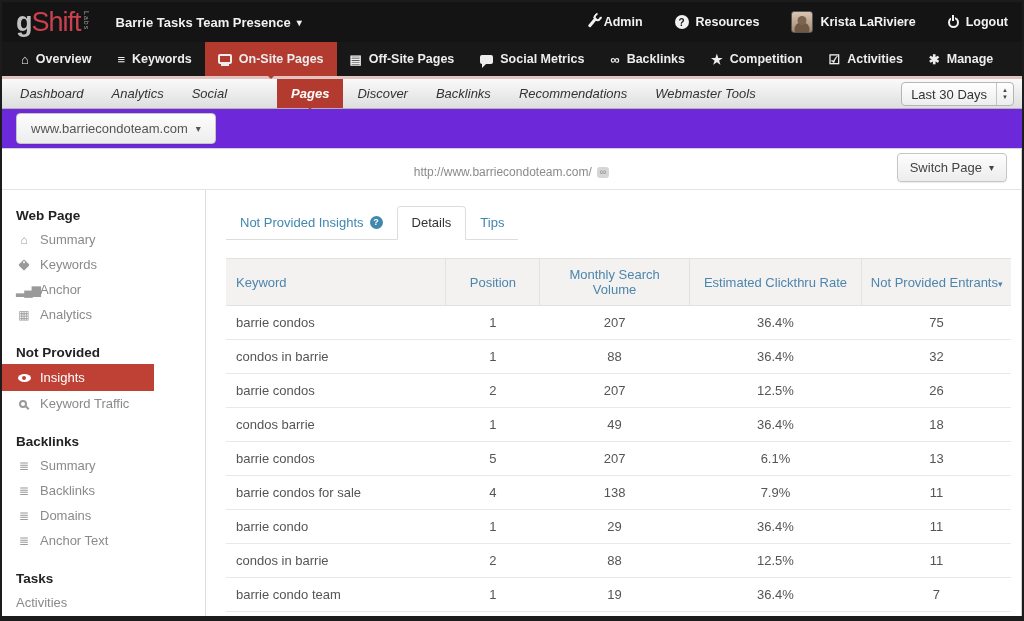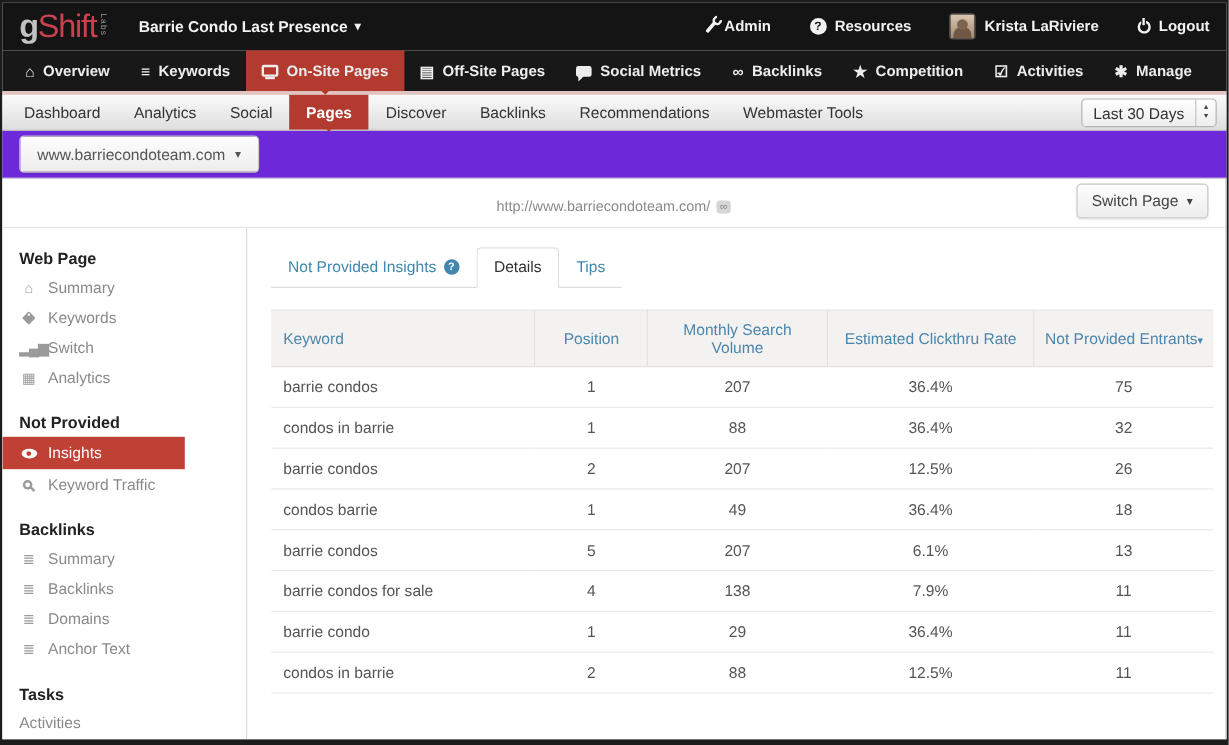--- a/index.html
+++ b/index.html
@@ -31,22 +31,22 @@
   .mainnav .nav-item .glyph { font-size:13px; line-height:1; color:#ededed; }
   .mainnav .nav-item.active { background:#b23a2e; }
   .mainnav .nav-item.active::after { content:""; position:absolute; left:50%; bottom:-9px; transform:translateX(-50%); border:6px solid transparent; border-top:6px solid #b23a2e; z-index:5; }
   .monitor-icon { display:inline-block; width:14px; height:10px; border:2px solid #ededed; border-radius:2px; position:relative; }
   .monitor-icon::after { content:""; position:absolute; left:50%; bottom:-4px; transform:translateX(-50%); width:8px; height:2px; background:#ededed; }
   .chat-icon { display:inline-block; width:13px; height:9px; background:#ededed; border-radius:2px; position:relative; }
   .chat-icon::after { content:""; position:absolute; bottom:-4px; left:2px; border:3px solid transparent; border-top-color:#ededed; border-left-color:#ededed; }
 
   
   .subnav { height:33px; border-top:3px solid #e3c3bf; background:linear-gradient(#fafafa,#dedede); border-bottom:1px solid #b3b3b3; display:flex; align-items:stretch; padding:0 4px; position:relative; flex:none; }
-  .subnav .sub-item { display:flex; align-items:center; padding:0 14px; font-size:13px; color:#333; cursor:pointer; position:relative; }
-  .subnav .sub-item.active { background:#b23a2e; color:#fff; font-weight:bold; }
+  .subnav .sub-item { display:flex; align-items:center; padding:0 14px; font-size:13px; color:#333; cursor:pointer; position:relative;font-style:italic; }
+  .subnav .sub-item.active { background:#b23a2e; color:#fff; font-weight:bold;margin-left:36px; }
   .subnav .sub-item.active::after { content:""; position:absolute; left:50%; bottom:-8px; transform:translateX(-50%); border:6px solid transparent; border-top:7px solid #b23a2e; z-index:5; }
   .daterange { position:absolute; right:8px; top:3px; height:24px; background:linear-gradient(#fff,#ededed); border:1px solid #b5b5b5; border-radius:4px; display:flex; align-items:center; font-size:13px; color:#333; cursor:pointer; }
   .daterange .dr-label { padding:0 9px; }
   .daterange .stepper { border-left:1px solid #c4c4c4; width:17px; height:100%; display:flex; flex-direction:column; align-items:center; justify-content:center; font-size:6px; color:#444; line-height:1.2; }
 
   
   .domainbar { height:40px; background:#6d28d9; border-bottom:1px solid #d2d2d2; display:flex; align-items:center; padding:0 14px; flex:none; }
   .domain-btn { background:linear-gradient(#fdfdfd,#ededed); border:1px solid #c6c6c6; border-radius:4px; padding:7px 14px; font-size:13px; color:#555; display:flex; align-items:center; gap:8px; cursor:pointer; box-shadow:0 1px 1px rgba(0,0,0,.08); }
   .domain-btn .caret { color:#555; }
 
@@ -96,21 +96,21 @@
 
 <div class="page">
 
   <div class="topbar">
     <div class="logo">
       <span class="g">g</span>
         <span class="shift">Shift</span>
         <span class="labs">Labs</span>
     </div>
     <div class="account-switcher">
-      <span>Barrie Condo Last Presence</span>
+      <span>Barrie Tasks Team Presence</span>
       <span class="caret">▾</span>
     </div>
     <div class="topbar-right">
       <div class="topbar-item">
         <span class="wrench-icon"></span>
         <span>Admin</span>
       </div>
       <div class="topbar-item">
         <span class="qcircle">?</span>
         <span>Resources</span>
@@ -223,21 +223,21 @@
           <div class="side-item">
               <span class="glyph">⌂</span>
               <span>Summary</span>
             </div>
           <div class="side-item">
               <span class="glyph"><span class="tag-icon"></span></span>
               <span>Keywords</span>
             </div>
           <div class="side-item">
               <span class="glyph trend-glyph">▂▄▆</span>
-              <span>Switch</span>
+              <span>Anchor</span>
             </div>
           <div class="side-item">
               <span class="glyph">▦</span>
               <span>Analytics</span>
             </div>
         </div>
         <div class="side-section">
           <div class="side-title">Not Provided</div>
           <div class="side-item active">
               <span class="glyph"><span class="eye-icon"></span></span>
@@ -366,20 +366,27 @@
               </tr>
 
               <tr>
                 <td>condos in barrie</td>
                 <td>2</td>
                 <td>88</td>
                 <td>12.5%</td>
                 <td>11</td>
               </tr>
 
+              <tr>
+                <td>barrie condo team</td>
+                <td>1</td>
+                <td>19</td>
+                <td>36.4%</td>
+                <td>7</td>
+              </tr>
 
             </tbody>
         </table>
       </div>
 
     </div>
   </div>
 </div>
 
 </body></html>

